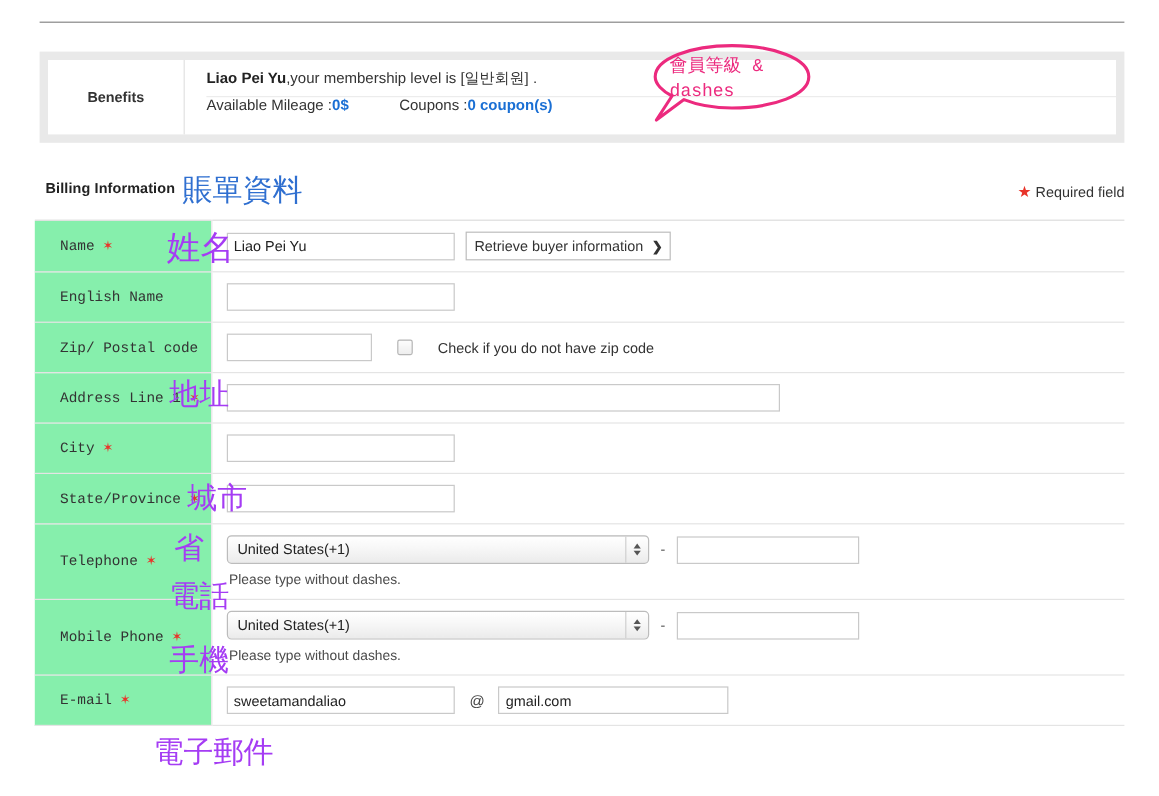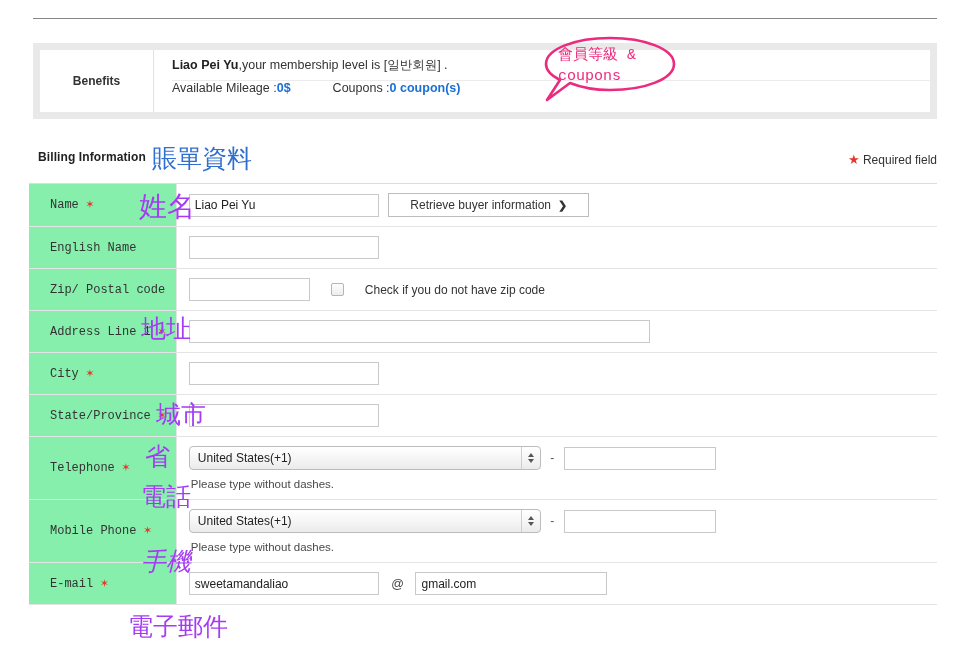--- a/index.html
+++ b/index.html
@@ -115,21 +115,21 @@
   .w-domain { width: 192px; }
 
   .retrieve-btn {
     display: inline-block;
     margin-left: 5px;
     height: 24px; line-height: 22px;
     border: 1px solid #bdbdbd;
     background: #fff;
     font-family: "Liberation Sans", sans-serif;
     font-size: 12px; color: #333;
-    padding: 0 21px;
+    padding: 0 6px;
     vertical-align: middle;
     cursor: pointer;
   }
   .retrieve-btn .chev { font-weight: bold; margin-left: 7px; font-size: 11px; }
 
   .chk-row { display:flex; align-items:center; gap:21px; }
   .chkbox {
     width: 13px; height: 13px;
     border: 1px solid #b5b5b5;
     border-radius: 2px;
@@ -222,21 +222,21 @@
 
   <div class="bubble">
     <svg width="136" height="66" viewBox="0 0 136 66">
       <path d="M68 2 C103 2 132 13 132 28 C132 43 103 54 68 54
                C52 54 38 51 28 47
                L5 64 L18 44
                C10 40 4 34 4 28 C4 13 33 2 68 2 Z" fill="none" stroke="#ec2a7e" stroke-width="2.6" stroke-linejoin="round"></path>
     </svg>
     <div class="bubble-txt">
       <div>會員等級 &amp;</div>
-      <div>coupons</div>
+      <div>dashes</div>
     </div>
   </div>
 
   <div class="sec-head">Billing Information</div>
   <div class="anno anno-blue" style="left:152px; top:142px; font-size:25px;">賬單資料</div>
 
   <div class="req-note">
     <span class="star">★</span>
     <span>Required field</span>
   </div>
@@ -365,17 +365,17 @@
   <div class="anno anno-purple" style="left:139px; top:188px; font-size:28px;">姓名</div>
 
   <div class="anno anno-purple" style="left:141px; top:312px; font-size:25px;">地址</div>
 
   <div class="anno anno-purple" style="left:156px; top:398px; font-size:25px;">城市</div>
 
   <div class="anno anno-purple" style="left:145px; top:440px; font-size:25px;">省</div>
 
   <div class="anno anno-purple" style="left:141px; top:480px; font-size:25px;">電話</div>
 
-  <div class="anno anno-purple" style="left:141px; top:545px; font-size:25px;font-style:italic;">手機</div>
+  <div class="anno anno-purple" style="left:141px; top:533px; font-size:25px;">手機</div>
 
   <div class="anno anno-purple" style="left:128px; top:610px; font-size:25px;">電子郵件</div>
 
 </div>
 
 </body></html>

